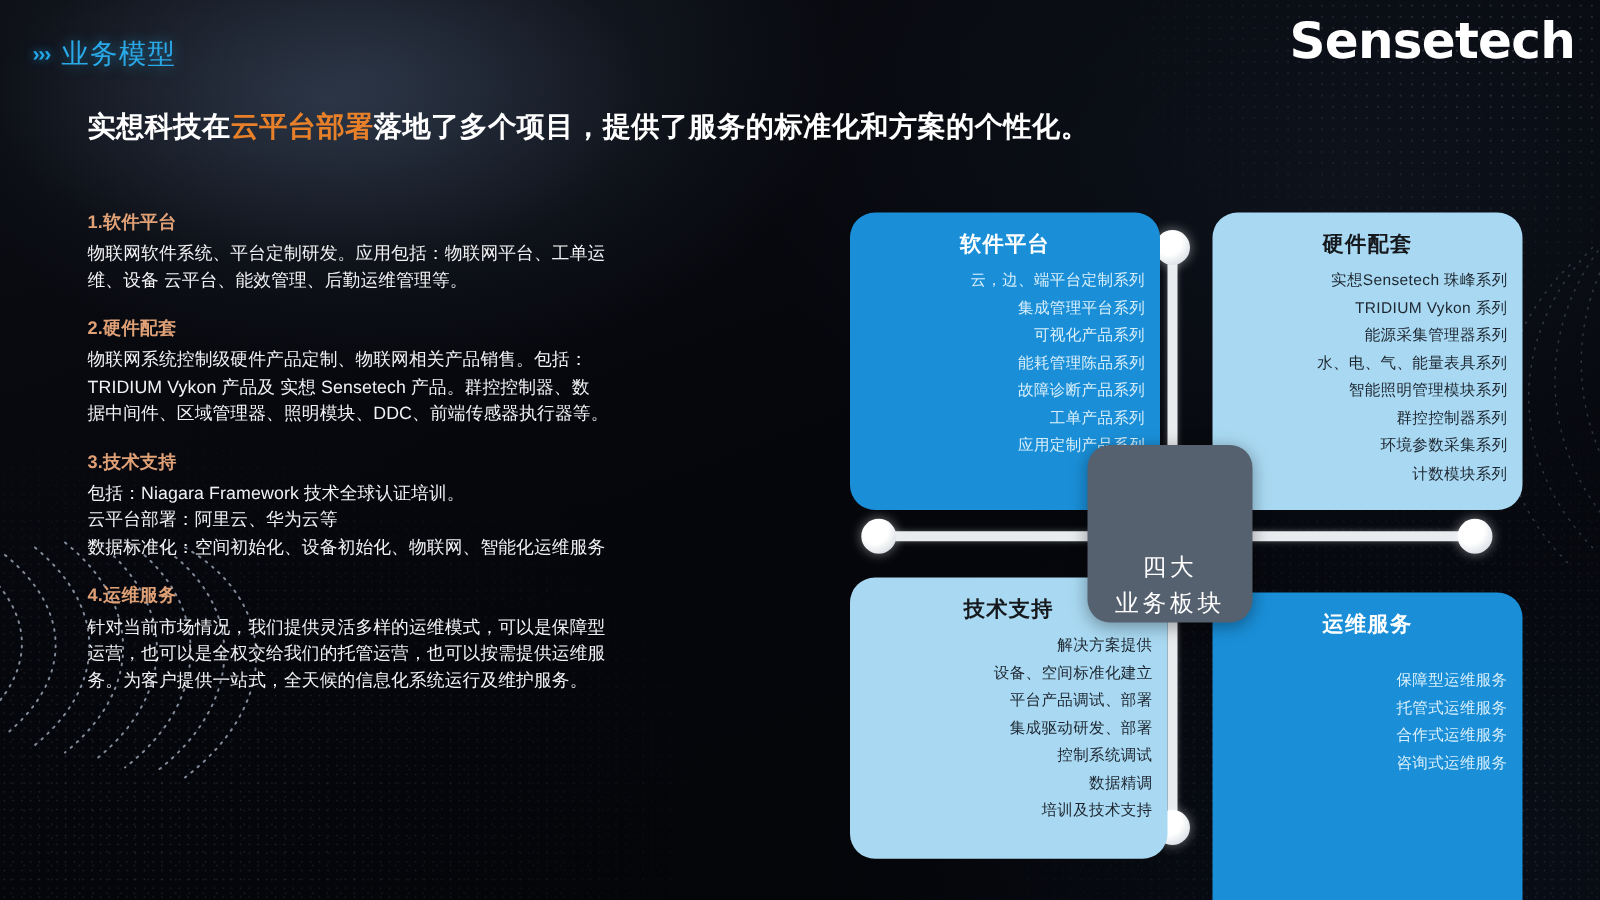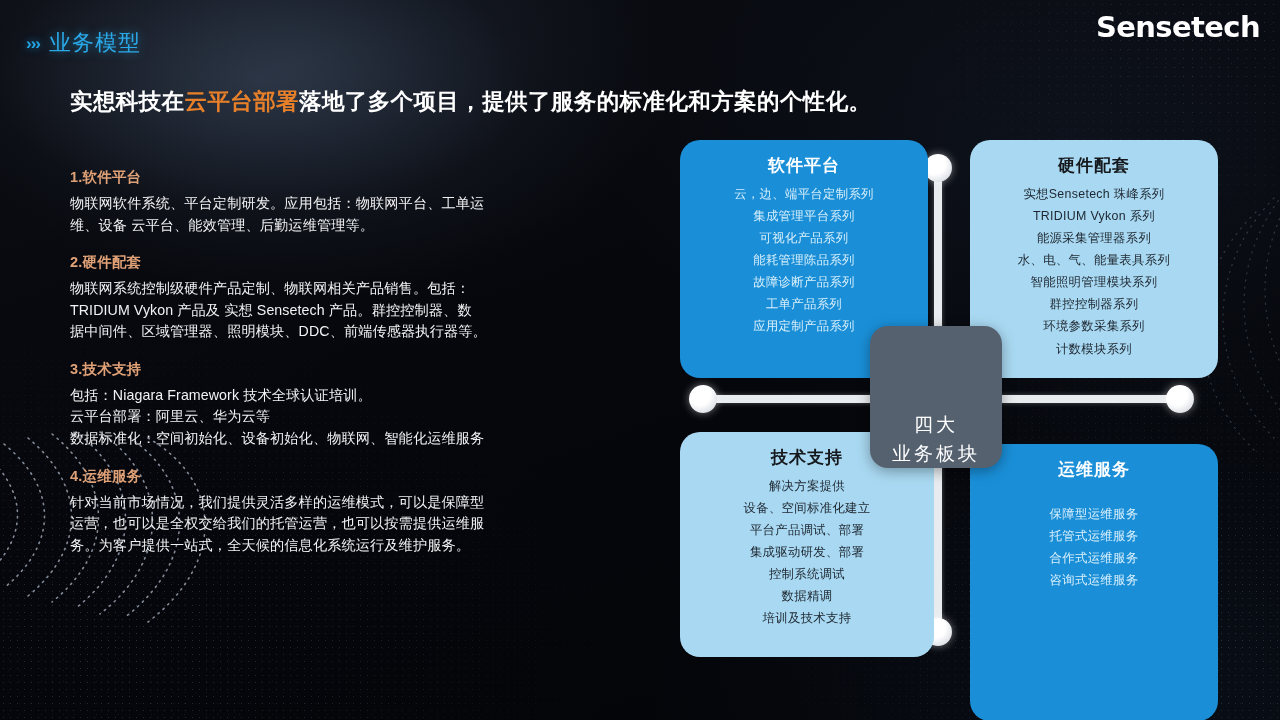--- a/index.html
+++ b/index.html
@@ -57,21 +57,21 @@
     color: #23a7e8; font-size: 17px; font-weight: 700; letter-spacing: -1px;
     text-shadow: 0 0 8px rgba(35,167,232,0.75);
     line-height: 1;
   }
   .kicker-text {
     color: #2aa9e8; font-size: 22px; font-weight: 400; letter-spacing: 1px;
     text-shadow: 0 0 10px rgba(42,169,232,0.55);
   }
   .logo {
     position: absolute; right: 20px; top: 10px;
-    color: #ffffff; font-size: 29px; font-weight: 700; letter-spacing: -0.6px;
+    color: #ffffff; font-size: 40px; font-weight: 700; letter-spacing: -0.6px;
     font-family: "DejaVu Sans", "Liberation Sans", sans-serif;
   }
 
   
   .headline {
     position: absolute; left: 70px; top: 86px;
     font-size: 22.5px; font-weight: 700; color: #ffffff;
     letter-spacing: 0.4px; white-space: nowrap;
   }
   .headline .hl { color: #e8802a; }
@@ -82,21 +82,21 @@
   .sect-title {
     color: #e0a177; font-size: 14.5px; font-weight: 700; margin-bottom: 6px;
     letter-spacing: 0.2px;
   }
   .sect-body {
     color: #f2f2f4; font-size: 14.2px; line-height: 1.52; letter-spacing: 0.1px;
   }
   .sect-body .ln { display: block; }
 
   
-  .diagram { position: absolute; left: 648px; top: 126px; width: 610px; height: 545px; }
+  .diagram { position: absolute; left: 648px; top: 156px; width: 610px; height: 545px; }
   .conn {
     position: absolute; background: #e9ecef; border-radius: 4px;
     box-shadow: 0 0 5px rgba(255,255,255,0.30);
   }
   .conn-v { width: 8px; }
   .conn-h { height: 8px; }
   .knob {
     position: absolute; width: 28px; height: 28px; border-radius: 50%;
     background: radial-gradient(circle at 38% 34%, #ffffff 0%, #ffffff 42%, #dfe3e8 74%, #c6ccd4 100%);
     box-shadow: 0 0 9px rgba(255,255,255,0.45);
@@ -104,21 +104,21 @@
   .card {
     position: absolute; border-radius: 20px; text-align: center;
     padding: 14px 12px 12px;
   }
   .card.dark  { background: #1a8fd8; }
   .card.light { background: #a9d9f2; }
   .card-title { font-weight: 700; font-size: 17px; letter-spacing: 1px; margin-bottom: 6px; }
   .card.dark  .card-title { color: #ffffff; }
   .card.light .card-title { color: #15181c; }
   .card-list { list-style: none; }
-  .card-list li { font-size: 12.4px; line-height: 1.78; letter-spacing: 0.3px; }
+  .card-list li { font-size: 12.4px; line-height: 1.78; letter-spacing: 0.3px; text-align: right; }
   .card.dark  .card-list li { color: #d8effb; }
   .card.light .card-list li { color: #1d2630; }
 
   #card-software { left: 32px;  top: 14px;  width: 248px; height: 238px; }
   #card-hardware { left: 322px; top: 14px;  width: 248px; height: 238px; }
   #card-support  { left: 32px;  top: 306px; width: 254px; height: 225px; }
   #card-ops      { left: 322px; top: 318px; width: 248px; height: 277px; }
 
   .hub {
     position: absolute; left: 222px; top: 200px; width: 132px; height: 142px;

